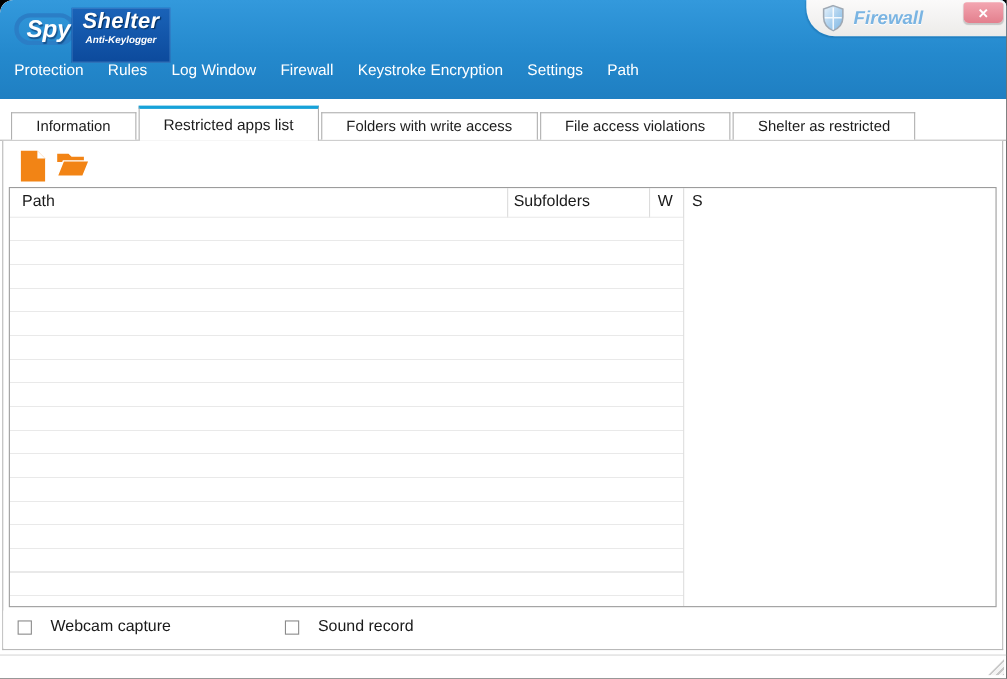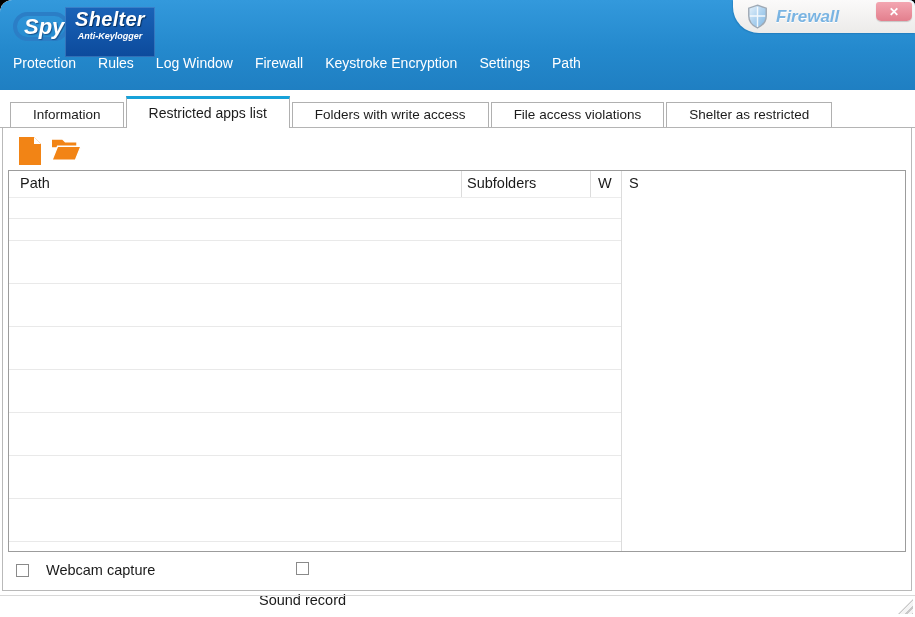--- a/index.html
+++ b/index.html
@@ -60,21 +60,21 @@
   .th-path{left:11px;}  .th-sub{left:458px;}  .th-w{left:589px;}  .th-s{left:620px;}
   .col-sep{position:absolute;top:0;bottom:0;width:1px;background:#dcdcdc;}
   .sep1{left:452px;} .sep2{left:581px;} .sep3{left:612px;}
   .head-line{position:absolute;left:0;top:26px;width:612px;height:1px;background:#ececec;}
   .rows{position:absolute;left:0;top:27px;width:612px;bottom:0;
         background:repeating-linear-gradient(180deg,#ffffff 0 20.5px,#e9e9e9 20.5px 21.5px);}
   
   .footer-row{position:absolute;left:0;right:0;top:427px;height:34px;background:#fff;}
   .cb-group{position:absolute;top:7px;display:flex;align-items:center;gap:17px;
             font-size:14.5px;color:#1a1a1a;cursor:default;}
-  .cb-webcam{left:13px;} .cb-sound{left:256px;flex-direction:column;}
+  .cb-webcam{left:13px;} .cb-sound{left:256px;}
   .cb-box{width:13px;height:13px;box-sizing:border-box;border:1px solid #8a8a8a;background:#fff;cursor:pointer;}
   
   .statusline{position:absolute;left:0;right:0;top:595px;height:1px;background:#d8d8d8;}
   .grip{position:absolute;right:2px;bottom:3px;width:15px;height:15px;cursor:nwse-resize;
         background:repeating-linear-gradient(135deg,#c8c8c8 0 2px,#f4f4f4 2px 5px);
         clip-path:polygon(100% 0,100% 100%,0 100%);}
 </style>
 </head>
 <body>
 

